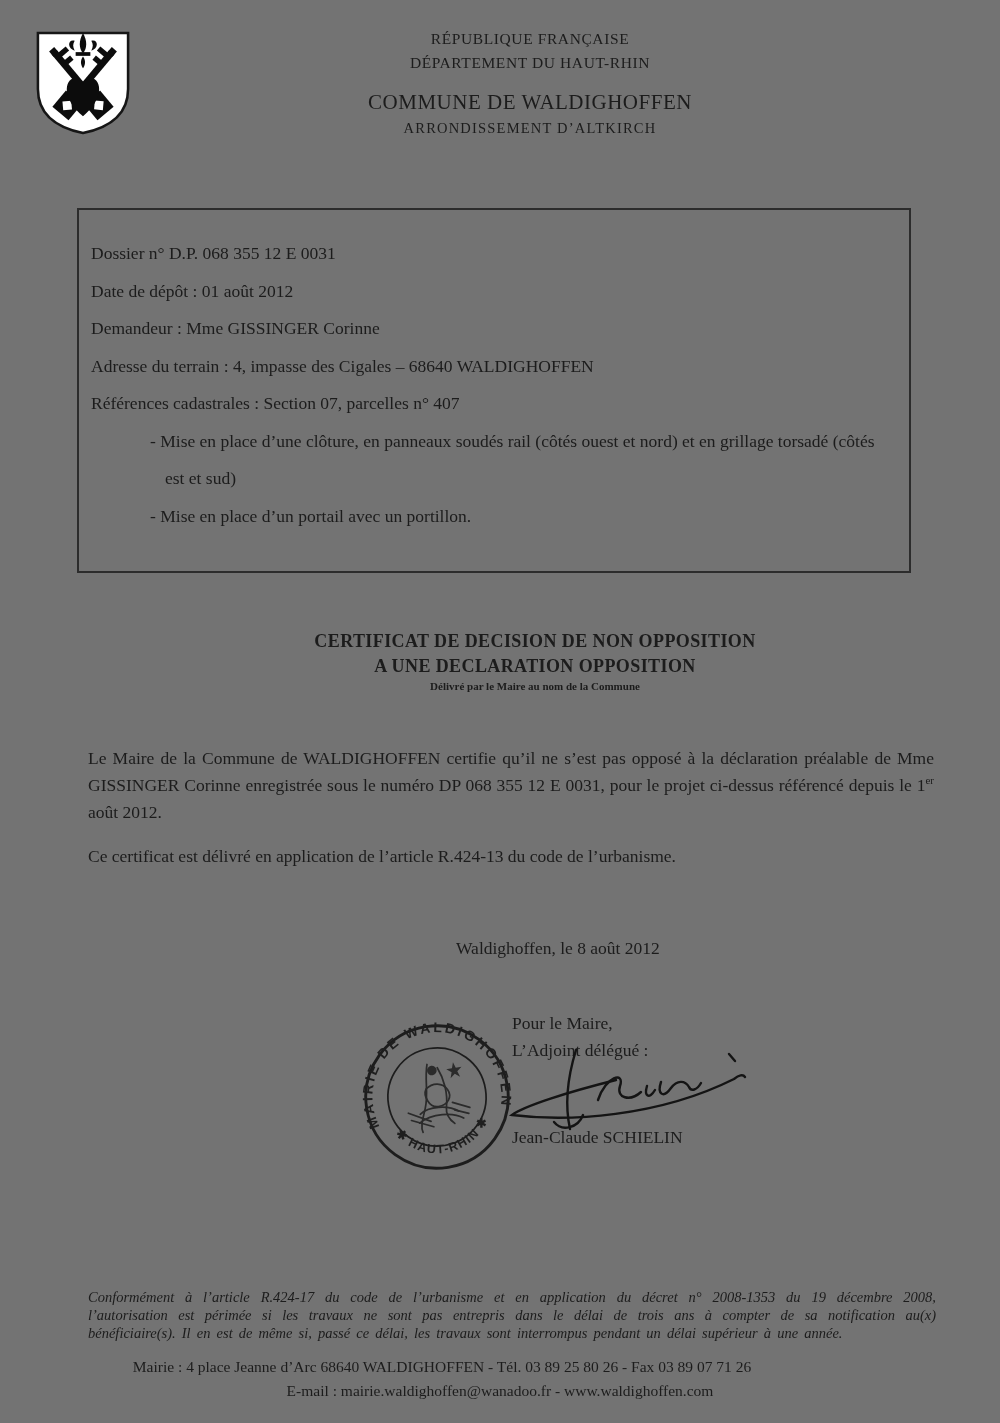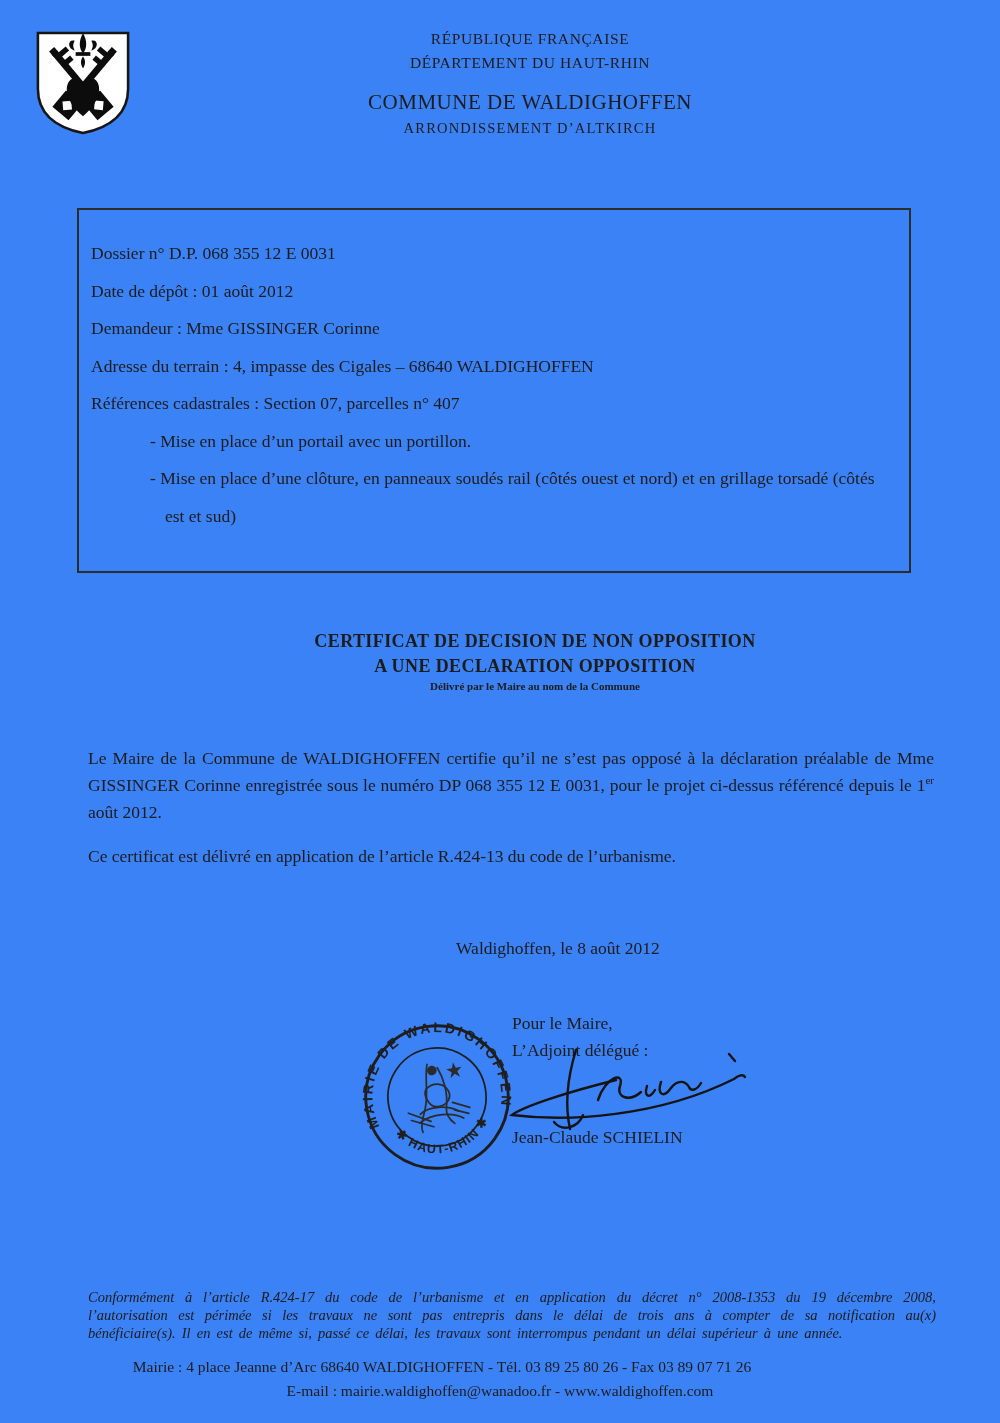--- a/index.html
+++ b/index.html
@@ -1,17 +1,17 @@
 <!DOCTYPE html>
 <html><head>
 <meta charset="utf-8">
 <style>
   html,body{margin:0;padding:0;background:#ffffff;}
   .page{
-    position:relative;width:1000px;height:1423px;background:#3b82f6;
+    position:relative;width:1000px;height:1423px;background:#737373;
     color:#1c1c1c;font-family:"Liberation Serif", serif;overflow:hidden;
   }
   
   .arms{position:absolute;left:34px;top:30px;width:98px;height:106px;}
   .letterhead{position:absolute;left:280px;top:30px;width:500px;text-align:center;}
   .lh1{font-size:15.5px;letter-spacing:.6px;}
   .lh2{font-size:15.5px;letter-spacing:.6px;margin-top:6px;}
   .lh3{font-size:21px;letter-spacing:.5px;margin-top:18px;}
   .lh4{font-size:14.5px;letter-spacing:1.2px;margin-top:5px;}
   
@@ -90,22 +90,22 @@
     <div class="lh3">COMMUNE DE WALDIGHOFFEN</div>
     <div class="lh4">ARRONDISSEMENT D’ALTKIRCH</div>
   </div>
 
   <div class="dossier-box">
     <p>Dossier n° D.P. 068 355 12 E 0031</p>
     <p>Date de dépôt : 01 août 2012</p>
     <p>Demandeur : Mme GISSINGER Corinne</p>
     <p>Adresse du terrain : 4, impasse des Cigales – 68640 WALDIGHOFFEN</p>
     <p>Références cadastrales : Section 07, parcelles n° 407</p>
+    <p class="bullet">- Mise en place d’une clôture, en panneaux soudés rail (côtés ouest et nord) et en grillage torsadé (côtés est et sud)</p>
     <p class="bullet">- Mise en place d’un portail avec un portillon.</p>
-    <p class="bullet">- Mise en place d’une clôture, en panneaux soudés rail (côtés ouest et nord) et en grillage torsadé (côtés est et sud)</p>
   </div>
 
   <div class="title-block">
     <div class="t1">CERTIFICAT DE DECISION DE NON OPPOSITION</div>
     <div class="t2">A UNE DECLARATION OPPOSITION</div>
     <div class="t3">Délivré par le Maire au nom de la Commune</div>
   </div>
 
   <p class="p1"><span>Le Maire de la Commune de WALDIGHOFFEN certifie qu’il ne s’est pas opposé à la déclaration préalable de Mme GISSINGER Corinne enregistrée sous le numéro DP 068 355 12 E 0031, pour le projet ci-dessus référencé depuis le 1</span><sup>er</sup><span> août 2012.</span></p>
   <p class="p2">Ce certificat est délivré en application de l’article R.424-13 du code de l’urbanisme.</p>

